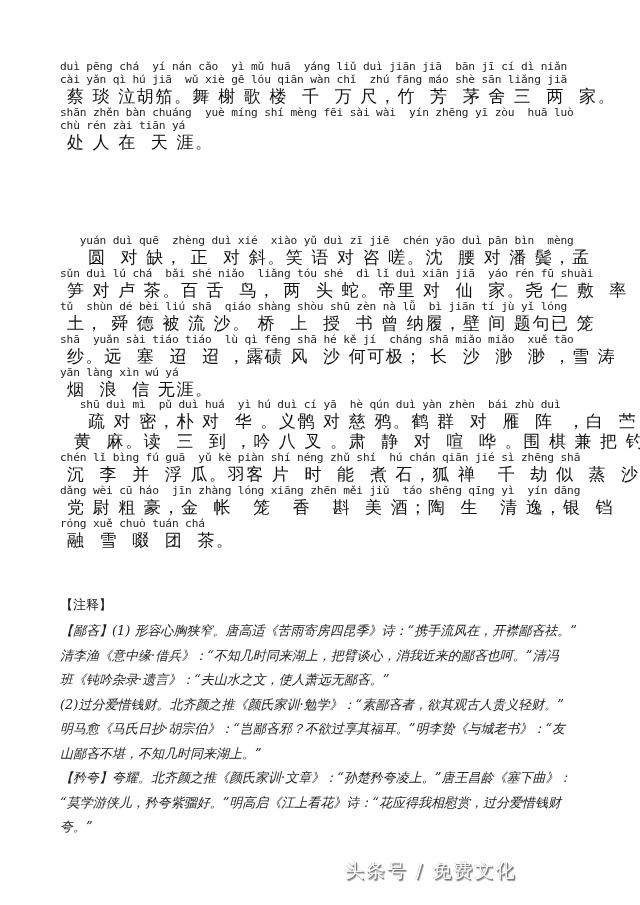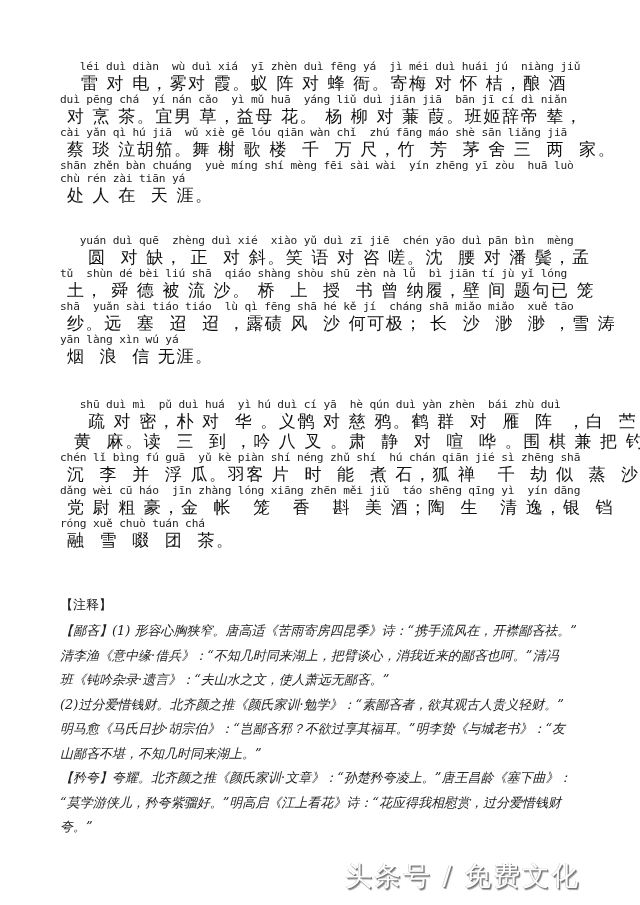--- a/index.html
+++ b/index.html
@@ -9,54 +9,53 @@
   .verse { position: absolute; left: 60px; width: 520px; }
   .pair { margin: 0; }
   .py { font-family: "DejaVu Sans Mono", "Liberation Mono", monospace; font-size: 11.2px;
         line-height: 13px; height: 13px; white-space: pre; color: #222; letter-spacing: -0.15px; }
   .hz { font-family: "DejaVu Serif", "Liberation Serif", serif; font-size: 17px; line-height: 20px;
         height: 20px; white-space: pre; color: #111; letter-spacing: 1.6px; }
   .notes { position: absolute; left: 60px; top: 595px; width: 520px; }
   .note-title { font-size: 13px; line-height: 20px; height: 20px; color: #222; margin-bottom: 4px; }
   .note-line { font-size: 13px; line-height: 24.5px; height: 24.5px; white-space: nowrap; color: #222; font-style: italic; }
   .watermark { position: absolute; left: 345px; top: 858px; font-family: "DejaVu Sans", "Liberation Sans", sans-serif;
-               font-size: 27px; color: #ffffff; letter-spacing: 2px;
+               font-size: 19px; color: #ffffff; letter-spacing: 2px;
                text-shadow: 1px 1px 0 #777, -0.5px -0.5px 0 #bbb, 1.5px 1.5px 1px #999; }
 </style>
 </head>
 <body>
 
 <div class="page">
 
   <div class="verse" style="top:60px;">
     <div class="pair">
-      <div class="py">   léi duì diàn  wù duì xiá  yī zhèn duì fēng yá  jì méi duì huái jú  niàng jiǔ</div>
-      <div class="hz">   雷 对 电，雾对 霞。蚁 阵 对 蜂 衙。寄梅 对 怀 桔，酿 酒</div>
-    </div>
-    <div class="pair">
       <div class="py">duì pēng chá  yí nán cǎo  yì mǔ huā  yáng liǔ duì jiān jiā  bān jī cí dì niǎn</div>
-      <div class="hz"> 对 烹 茶。宜男 草，益母 花。 杨 柳 对 蒹 葭。班姬辞帝 辇，</div>
     </div>
     <div class="pair">
       <div class="py">cài yǎn qì hú jiā  wǔ xiè gē lóu qiān wàn chǐ  zhú fāng máo shè sān liǎng jiā</div>
       <div class="hz"> 蔡 琰 泣胡笳。舞 榭 歌 楼  千  万 尺，竹  芳  茅 舍 三  两  家。</div>
     </div>
     <div class="pair">
       <div class="py">shān zhěn bàn chuáng  yuè míng shí mèng fēi sài wài  yín zhēng yī zòu  huā luò</div>
     </div>
     <div class="pair">
       <div class="py">chù rén zài tiān yá</div>
       <div class="hz"> 处 人 在  天 涯。</div>
     </div>
   </div>
 
   <div class="verse" style="top:234px;">
     <div class="pair">
       <div class="py">   yuán duì quē  zhèng duì xié  xiào yǔ duì zī jiē  chén yāo duì pān bìn  mèng</div>
       <div class="hz">    圆  对 缺， 正  对 斜。笑 语 对 咨 嗟。沈  腰 对 潘 鬓，孟</div>
+    </div>
+    <div class="pair">
+      <div class="py">sǔn duì lú chá  bǎi shé niǎo  liǎng tóu shé  dì lǐ duì xiān jiā  yáo rén fū shuài</div>
+      <div class="hz"> 笋 对 卢 茶。百 舌  鸟， 两  头 蛇。帝里 对  仙  家。尧 仁 敷  率</div>
     </div>
     <div class="pair">
       <div class="py">tǔ  shùn dé bèi liú shā  qiáo shàng shòu shū zèn nà lǚ  bì jiān tí jù yǐ lóng</div>
       <div class="hz"> 土， 舜 德 被 流 沙。 桥  上  授  书 曾 纳履，壁 间 题句已 笼</div>
     </div>
     <div class="pair">
       <div class="py">shā  yuǎn sài tiáo tiáo  lù qì fēng shā hé kě jí  cháng shā miǎo miǎo  xuě tāo</div>
       <div class="hz"> 纱。远  塞  迢  迢 ，露碛 风  沙 何可极； 长  沙  渺  渺 ，雪 涛</div>
     </div>
     <div class="pair">

